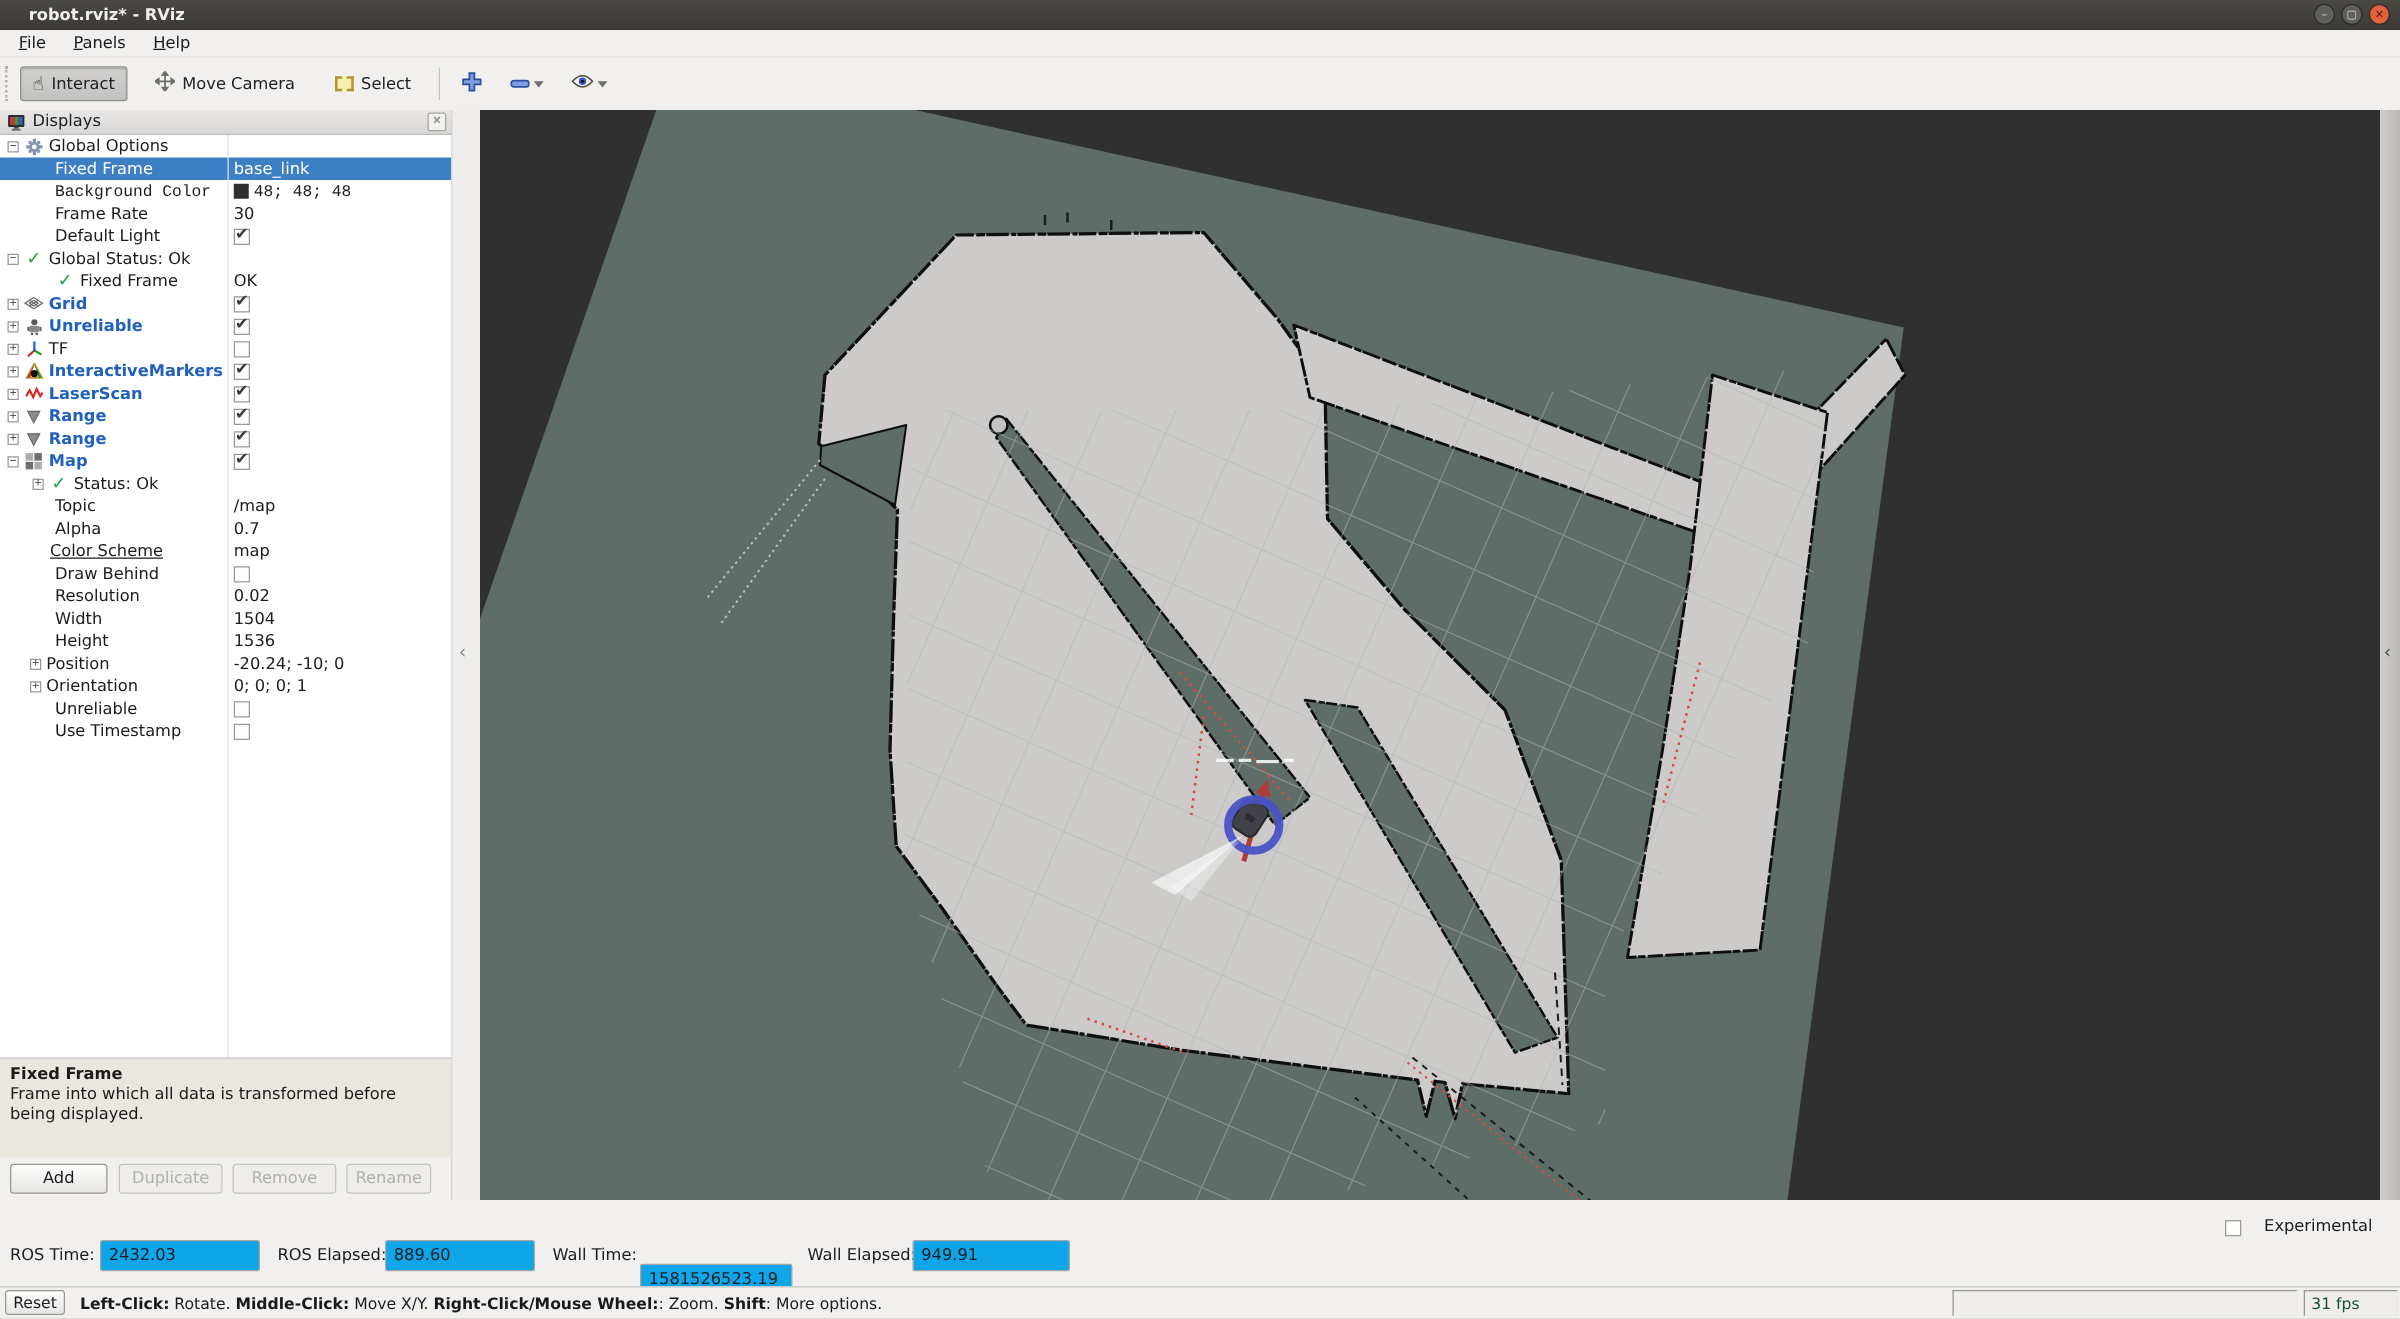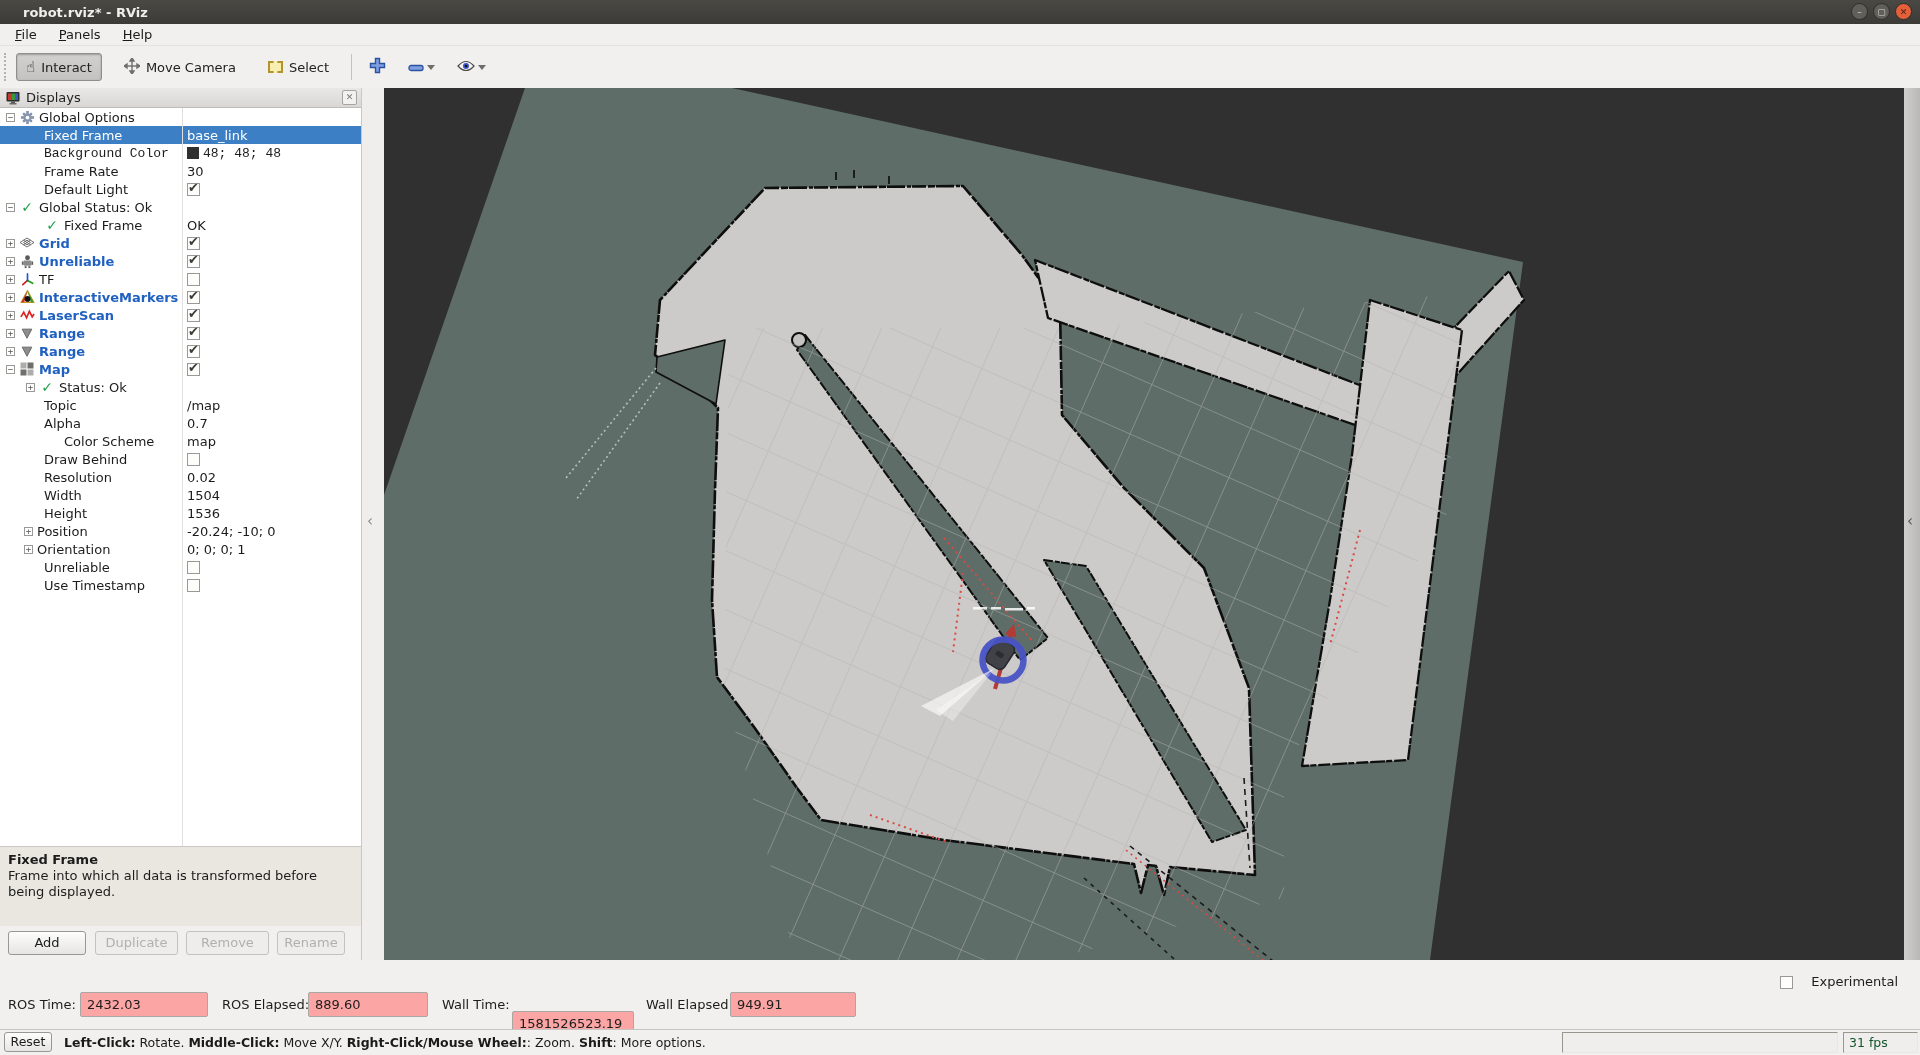--- a/index.html
+++ b/index.html
@@ -63,21 +63,21 @@
   #viewport { left:384px; top:88px; width:1520px; height:872px; }
   #right-gutter { left:1904px; top:88px; width:16px; height:872px; background:linear-gradient(90deg,#cfcecc,#b9b8b6); }
   #right-collapse { position:absolute; left:3px; top:424px; color:#55544f; font-size:15px; }
 
   
   #time-panel { left:0; top:960px; width:1920px; height:69px; background:#f1f0ee; }
   #time-header { position:absolute; left:0; top:0; width:100%; height:21px; background:linear-gradient(#ecebe9,#dcdbd9); border-top:1px solid #bdbcba; border-bottom:1px solid #c9c8c6; display:flex; align-items:center; }
   #time-title { margin-left:24px; }
   #time-fields { position:absolute; left:0; top:21px; width:100%; height:48px; }
   .tf-label { position:absolute; top:16px; color:#1c1c1c; }
-  .tf-input { position:absolute; top:11px; height:25px; background:#fca5a5; border:1px solid #a8a7a4; border-radius:2px; padding-left:6px; line-height:23px; color:#1d1d1d; }
+  .tf-input { position:absolute; top:11px; height:25px; background:#0ea5e9; border:1px solid #a8a7a4; border-radius:2px; padding-left:6px; line-height:23px; color:#1d1d1d; }
   #experimental { position:absolute; right:22px; top:14px; display:flex; align-items:flex-end; gap:18px;margin-left:17px; }
 
   
   #statusbar { left:0; top:1029px; width:1920px; height:26px; background:#f1f0ee; border-top:1px solid #c6c5c3; }
   #reset-btn { left:4px; top:2px; width:48px; height:20px; line-height:18px; font-size:12.5px; }
   #shortcuts { position:absolute; left:64px; top:5px; font-size:12.5px; color:#1a1a1a; white-space:nowrap; }
   #shortcuts .b { font-weight:bold; }
   .sunken { border:1px solid; border-color:#98978f #e8e7e5 #e8e7e5 #98978f; background:#efeeec; }
   #status-spacer { position:absolute; left:1562px; top:2px; width:276px; height:21px; }
   #fps-box { position:absolute; left:1843px; top:2px; width:75px; height:21px; font-size:12.5px; line-height:19px; padding-left:5px; color:#14532d; }
@@ -362,21 +362,21 @@
         <span class="row-value">
           <span>/map</span>
         </span>
       </div>
       <div class="tree-row" style="padding-left: 44px;">
         <span class="row-label">Alpha</span>
         <span class="row-value">
           <span>0.7</span>
         </span>
       </div>
-      <div class="tree-row" style="padding-left: 64px;">
+      <div class="tree-row" style="padding-left: 40px; text-decoration: underline;">
         <span class="row-label">Color Scheme</span>
         <span class="row-value">
           <span>map</span>
         </span>
       </div>
       <div class="tree-row" style="padding-left: 44px;">
         <span class="row-label">Draw Behind</span>
         <span class="row-value">
           <span class="cb"></span>
         </span>

